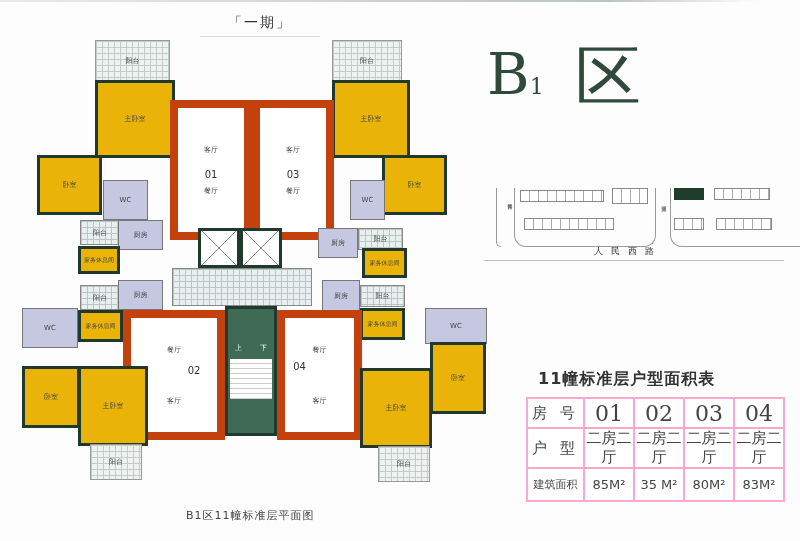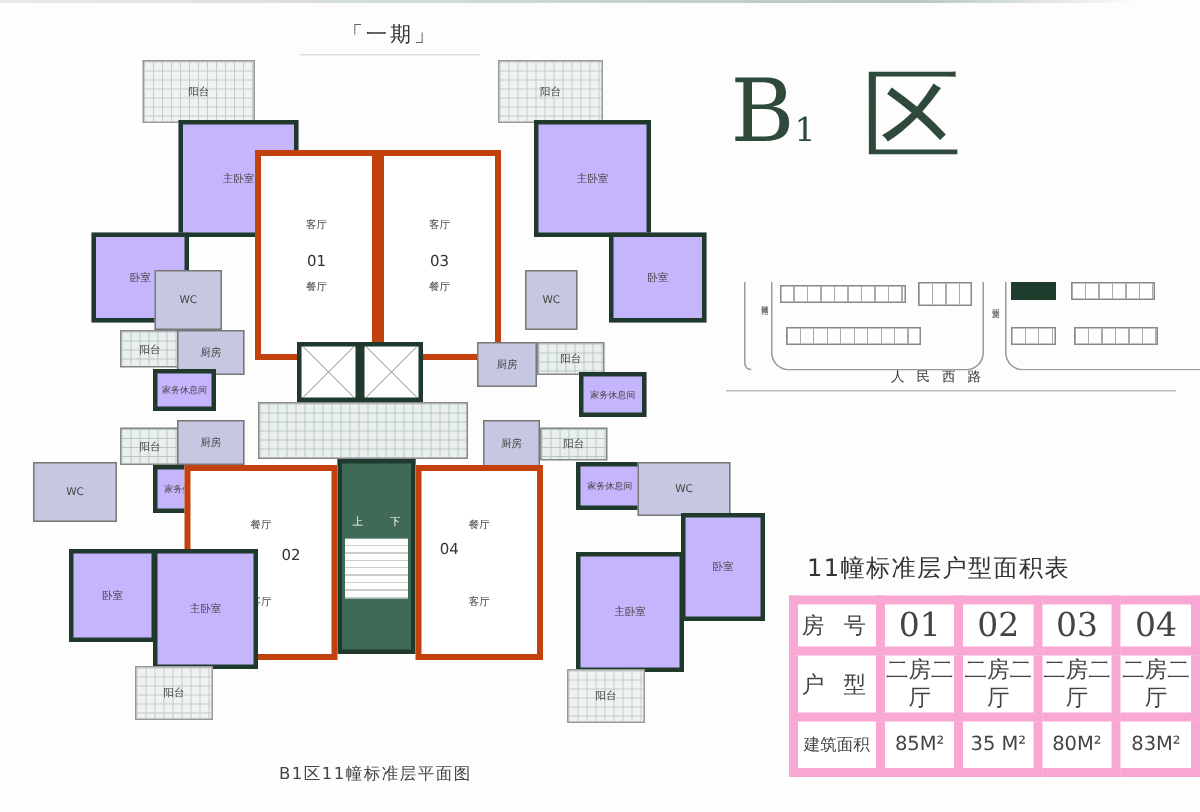--- a/index.html
+++ b/index.html
@@ -11,22 +11,22 @@
   .phase { left:228px; top:14px; font-size:14px; letter-spacing:2px; color:#333; }
   .phase-line { left:200px; top:36px; width:120px; height:1px; background:#ddd; }
   .b1 { left:487px; top:45px; font-family:"DejaVu Serif", serif; font-size:58px; color:#2f4a3a; line-height:1; }
   .b1 sub { font-size:22px; vertical-align:baseline; }
   .qu { left:575px; top:44px; font-family:"DejaVu Serif", serif; font-size:66px; color:#2f4a3a; line-height:1; }
 
   
   .plan { left:20px; top:40px; width:470px; height:450px; }
   .room { position:absolute; box-sizing:border-box; font-size:7px; display:flex;
           align-items:center; justify-content:center; color:#444; }
-  .yellow { background:#c4b5fd; border:3px solid #1f3a2c;margin-left:24px; }
-  .white { background:#fff; border:4px solid #c2410c; }
+  .yellow { background:#eab308; border:3px solid #1f3a2c; }
+  .white { background:#fff; border:8px solid #c2410c; }
   .blue { background:#c5c8e0; border:1px solid #777; }
   .grid { background-color:#e9eeee;
           background-image:linear-gradient(#b9c7c4 1px,transparent 1px),linear-gradient(90deg,#b9c7c4 1px,transparent 1px);
           background-size:6px 6px; border:1px solid #888; }
   .balc { background-color:#eef2f1;
           background-image:linear-gradient(#c2ccc9 1px,transparent 1px),linear-gradient(90deg,#c2ccc9 1px,transparent 1px);
           background-size:6px 6px; border:1px solid #999; }
   .stair { background:#3f6a55; border:3px solid #1f3a2c; }
   .elev { background:#fff; border:3px solid #1f3a2c;
           background-image:linear-gradient(45deg,transparent 49%,#888 50%,transparent 51%),linear-gradient(-45deg,transparent 49%,#888 50%,transparent 51%); }
@@ -36,23 +36,23 @@
   .site { left:484px; top:178px; width:316px; height:88px;font-family:Liberation Mono, monospace; }
   .road-v { position:absolute; border-left:1px solid #999; }
   .road-label { position:absolute; font-size:5px; color:#666; writing-mode:vertical-rl; }
   .block { position:absolute; height:12px; border:1px solid #888; background:#fff; box-sizing:border-box;
            background-image:repeating-linear-gradient(90deg,transparent 0 8px,#aaa 8px 9px); }
   .block.dark { background:#1e3d2c; border-color:#1e3d2c; }
   .road-name { position:absolute; left:110px; top:67px; font-size:9px; letter-spacing:8px; color:#333; }
   .site-base { position:absolute; left:0; top:82px; width:300px; height:1px; background:#bbb; }
 
   
-  .tbl-title { left:538px; top:369px; font-size:16px; letter-spacing:1px; color:#333; }
+  .tbl-title { left:538px; top:369px; font-size:16px; letter-spacing:1px; color:#333;font-weight:bold; }
   table.area { position:absolute; left:526px; top:397px; border-collapse:collapse; background:#fff; }
-  table.area td { border:6px solid #f9a8d4; text-align:center; color:#444; padding:0; }
+  table.area td { border:2px solid #f9a8d4; text-align:center; color:#444; padding:0; }
   .r1 td { height:28px; font-size:22px; font-family:"DejaVu Serif", serif; }
   .r1 td.h { font-size:15px; letter-spacing:4px; font-family:"DejaVu Sans", sans-serif; }
   .r2 td { height:26px; font-size:15px; color:#777; }
   .r2 td.h { font-size:15px; letter-spacing:4px; color:#444; }
   .r3 td { height:31px; font-size:13px;border-radius:13px; }
   .r3 td.h { font-size:11px; }
   .c0 { width:55px; } .cN { width:48px; }
 
   .caption { left:186px; top:508px; font-size:11px; letter-spacing:1px; color:#444; }
 </style>

